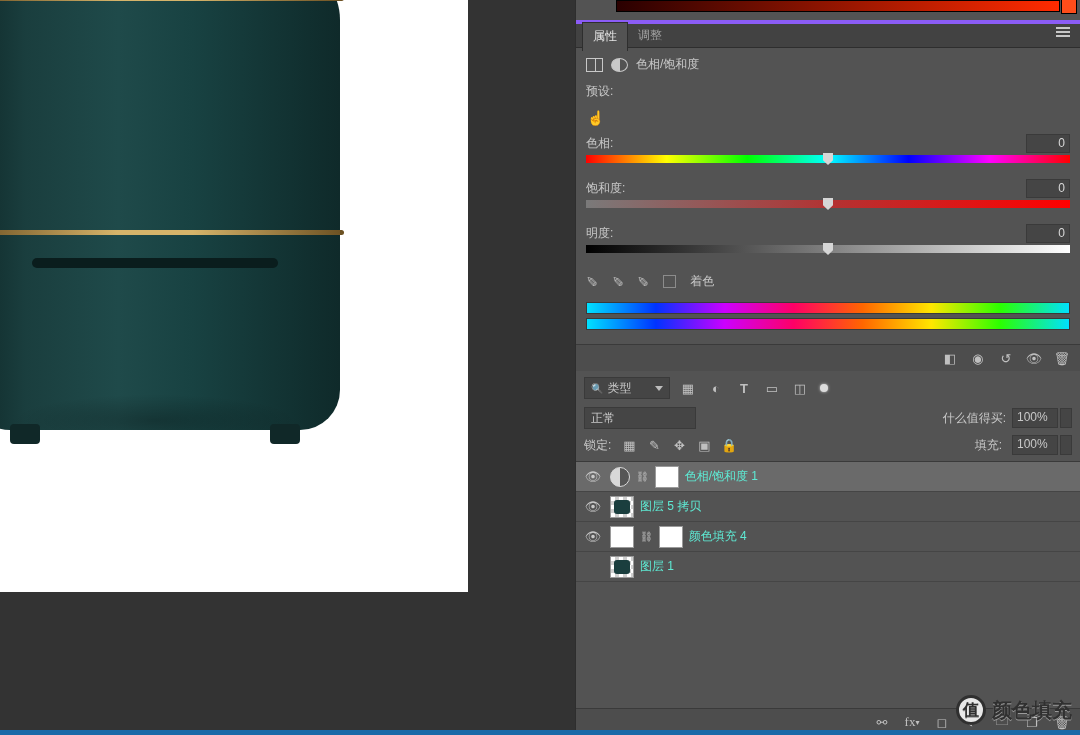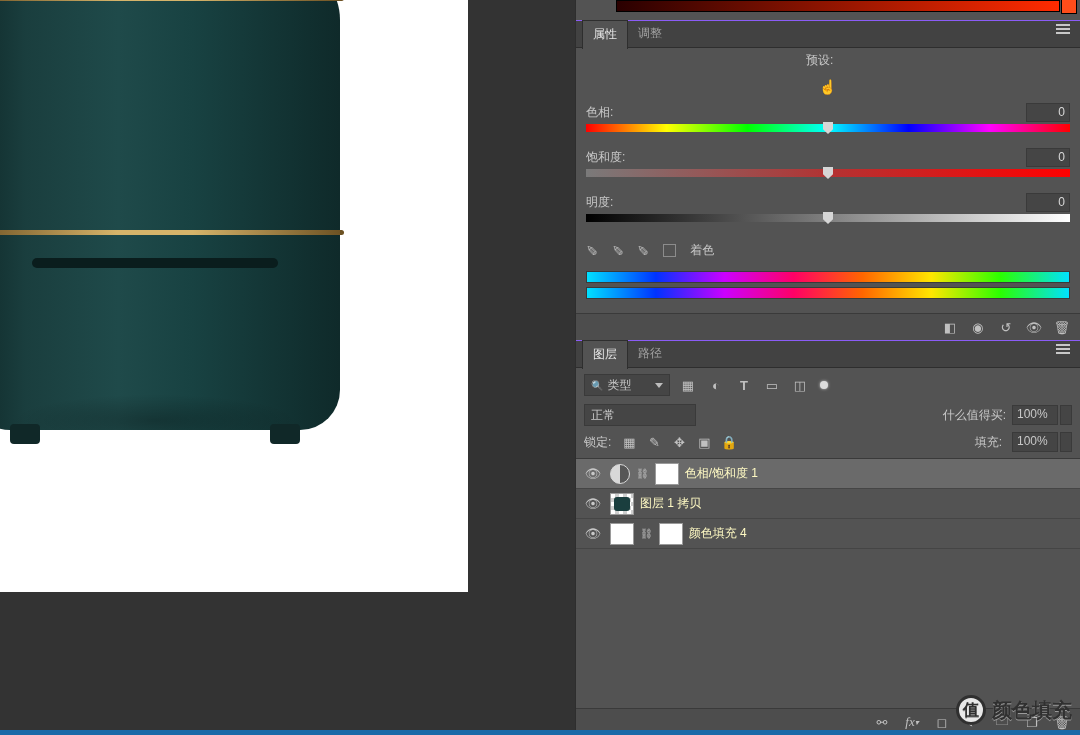--- a/index.html
+++ b/index.html
@@ -20,31 +20,31 @@
   }
   .product .gold1{ position:absolute; left:-4px; right:-4px; top:36px; height:5px; background:linear-gradient(90deg,#6b5022,#d6b46a 40%,#d6b46a 60%,#6b5022); border-radius:3px;}
   .product .gold2{ position:absolute; left:-4px; right:-4px; top:270px; height:5px; background:linear-gradient(90deg,#6b5022,#d6b46a 40%,#d6b46a 60%,#6b5022); border-radius:3px;}
   .product .slot{ position:absolute; left:62px; right:62px; top:298px; height:10px; background:#0a1d1d; border-radius:5px;}
   .product .foot{position:absolute; bottom:-14px; width:30px; height:20px; background:#102828; border-radius:4px;}
   .product .footL{left:40px;} .product .footR{right:40px;}
   .panels { flex: 1 1 auto; background: #535353; display:flex; flex-direction:column; border-left:1px solid #2e2e2e;}
   .swatch-strip { height: 20px; position:relative; }
   .swatch-strip .grad { position:absolute; left:40px; right:20px; top:0; height:12px; background:linear-gradient(90deg,#2a0000,#ff2b00); border:1px solid #000;}
   .swatch-cur { position:absolute; right:3px; top:-2px; width:16px; height:16px; background:#ff4d1a; border:1px solid #000;}
-  .panel-tabs { display:flex; align-items:center; border-top:1px solid #8b5cf6; border-bottom:1px solid #2e2e2e; background:#424242; height:28px; padding-left:6px; position:relative;}
+  .panel-tabs { display:flex; align-items:center; border-top:4px solid #8b5cf6; border-bottom:1px solid #2e2e2e; background:#424242; height:28px; padding-left:6px; position:relative;}
   .panel-tabs .tab { padding:5px 10px 6px; color:#a0a0a0; cursor:default;}
   .panel-tabs .tab.active{ color:#e6e6e6; background:#535353; border-top:1px solid #2e2e2e; border-left:1px solid #2e2e2e; border-right:1px solid #2e2e2e; margin-bottom:-1px;}
   .panel-tabs .menu-icon{ position:absolute; right:8px; top:7px; width:16px; height:12px; }
   .menu-lines, .menu-lines::before, .menu-lines::after{ content:""; display:block; width:14px; height:2px; background:#c8c8c8; position:relative;}
   .menu-lines::before{position:absolute; top:-4px;} .menu-lines::after{position:absolute; top:4px;}
   .adj-title-row{ display:flex; align-items:center; gap:8px; padding:8px 10px 6px;}
   .small-icon{ width:17px; height:14px; border:1px solid #c8c8c8; display:inline-block; position:relative;}
   .small-icon.split::after{content:"";position:absolute;left:50%;top:0;bottom:0;width:1px;background:#c8c8c8;}
   .small-icon.circle{ border-radius:50%; background:linear-gradient(90deg,#c8c8c8 50%, transparent 50%);}
-  .row { display:flex; align-items:center; gap:8px; padding:4px 10px 6px;flex-direction:column;}
+  .row { display:flex; align-items:center; gap:8px; padding:4px 10px 6px;}
   .row .label{ width:44px; color:#c8c8c8;}
   .select { flex:1; height:22px; background:#454545; border:1px solid #3a3a3a; display:flex; align-items:center; justify-content:space-between; padding:0 6px; color:#d8d8d8;}
   .select .chev{ width:0;height:0;border-left:4px solid transparent;border-right:4px solid transparent;border-top:5px solid #bdbdbd;}
   .hand-icon{ width:20px; display:flex; justify-content:center; font-size:14px;}
   .slider-row{ padding:2px 10px 0;}
   .slider-row .sl-head{display:flex; justify-content:space-between; align-items:center; margin-bottom:2px;}
   .valbox{ width:44px; height:19px; background:#454545; border:1px solid #3a3a3a; text-align:right; padding:1px 4px; color:#d8d8d8;}
   .track{ position:relative; height:8px; margin:2px 0 14px;}
   .thumb{ position:absolute; top:-2px; width:10px; height:12px; background:#d6d6d6; transform:translateX(-50%); clip-path: polygon(0 0,100% 0,100% 60%,50% 100%,0 60%);}
   .hue-grad{height:8px;background:linear-gradient(90deg,#ff0000,#ffff00,#00ff00,#00ffff,#0000ff,#ff00ff,#ff0000);}
@@ -75,21 +75,21 @@
   .layer{ display:flex; align-items:center; height:30px; border-bottom:1px solid #454545; padding:0 6px; gap:6px;}
   .layer.selected{ background:#6a6a6a;}
   .vis{ width:22px; display:flex; justify-content:center; font-size:13px;}
   .thumb-sq{ width:24px; height:22px; border:1px solid #9a9a9a; background:#fff; position:relative;}
   .thumb-sq.mask{ background:#fff;}
   .thumb-sq.adj{ background:linear-gradient(90deg,#d8d8d8 50%, #565656 50%); border-radius:50%; border:1px solid #d8d8d8; width:20px;height:20px;}
   .thumb-sq.trans{ background:
      repeating-conic-gradient(#cfcfcf 0 25%, #fff 0 50%) 0 0/8px 8px;}
   .thumb-sq.product-th::after{content:"";position:absolute;inset:3px;background:#1a3e3e;border-radius:3px;}
   .link-ico{ font-size:10px; color:#c8c8c8;}
-  .layer-name{ color:#fef9c3;}
+  .layer-name{ color:#5eead4;}
   .layers-footer{ display:flex; justify-content:flex-end; align-items:center; gap:14px; padding:6px 10px; border-top:1px solid #3a3a3a; background:#4d4d4d; font-size:12px;}
   .bottom-strip{ position:absolute; left:0; right:0; bottom:0; height:5px; background:linear-gradient(90deg,#1a6aa8,#1a6aa8);}
   
   .wm{ position:absolute; right:8px; bottom:10px; display:flex; align-items:center; gap:6px; color:#303030; font-weight:700; font-size:20px; text-shadow:0 1px 0 #9a9a9a;}
   .wm .badge{ width:30px;height:30px;border:3px solid #303030;border-radius:50%;display:flex;align-items:center;justify-content:center;font-size:16px;background:#e8e8e8;}
 </style>
 </head>
 <body>
 
 <div class="workspace">
@@ -113,20 +113,25 @@
     </div>
 
     <div class="panel-tabs">
       <div class="tab active">属性</div>
       <div class="tab">调整</div>
       <div class="menu-icon">
           <span class="menu-lines"></span>
         </div>
     </div>
 
+    <div class="adj-title-row">
+      <span class="small-icon split"></span>
+      <span class="small-icon circle"></span>
+      <span>色相/饱和度</span>
+    </div>
 
     <div class="row">
       <span class="label">预设:</span>
     </div>
 
     <div class="row">
       <span class="hand-icon">☝</span>
     </div>
 
     <div class="slider-row">
@@ -173,27 +178,20 @@
     </div>
 
     <div class="panel-footer">
       <span class="ico">◧</span>
       <span class="ico">◉</span>
       <span class="ico">↺</span>
       <span class="ico">👁</span>
       <span class="ico">🗑</span>
     </div>
 
-    <div class="panel-tabs">
-      <div class="tab active">图层</div>
-      <div class="tab">路径</div>
-      <div class="menu-icon">
-          <span class="menu-lines"></span>
-        </div>
-    </div>
 
     <div class="layers-panel">
       <div class="filter-row">
         <div class="kind-sel">
           <span class="m">🔍</span>
           <span>类型</span>
           <span class="chev"></span>
         </div>
         <div class="filter-icons">
           <span class="ico">▦</span>
@@ -241,34 +239,39 @@
           <div class="layer selected">
             <span class="vis">👁</span>
             <span class="thumb-sq adj"></span>
             <span class="link-ico">⛓</span>
             <span class="thumb-sq mask"></span>
             <span class="layer-name">色相/饱和度 1</span>
           </div>
           <div class="layer">
             <span class="vis">👁</span>
             <span class="thumb-sq trans product-th"></span>
-            <span class="layer-name">图层 1 拷贝</span>
+            <span class="layer-name">图层 5 拷贝</span>
           </div>
           <div class="layer">
             <span class="vis">👁</span>
             <span class="thumb-sq mask"></span>
             <span class="link-ico">⛓</span>
             <span class="thumb-sq mask"></span>
             <span class="layer-name">颜色填充 4</span>
           </div>
+          <div class="layer">
+            <span class="vis"></span>
+            <span class="thumb-sq trans product-th"></span>
+            <span class="layer-name">图层 1</span>
+          </div>
         </div>
 
       <div class="layers-footer">
         <span class="ico">⚯</span>
-        <span class="ico" style="font-style:italic;font-family:serif">fx<span style="font-size:8px">▾</span></span>
+        <span class="ico" style="font-family:serif">fx<span style="font-size:8px">▾</span></span>
         <span class="ico">◻</span>
         <span class="ico">◐</span>
         <span class="ico">🗀</span>
         <span class="ico">❐</span>
         <span class="ico">🗑</span>
       </div>
     </div>
   </div>
 </div>
 

